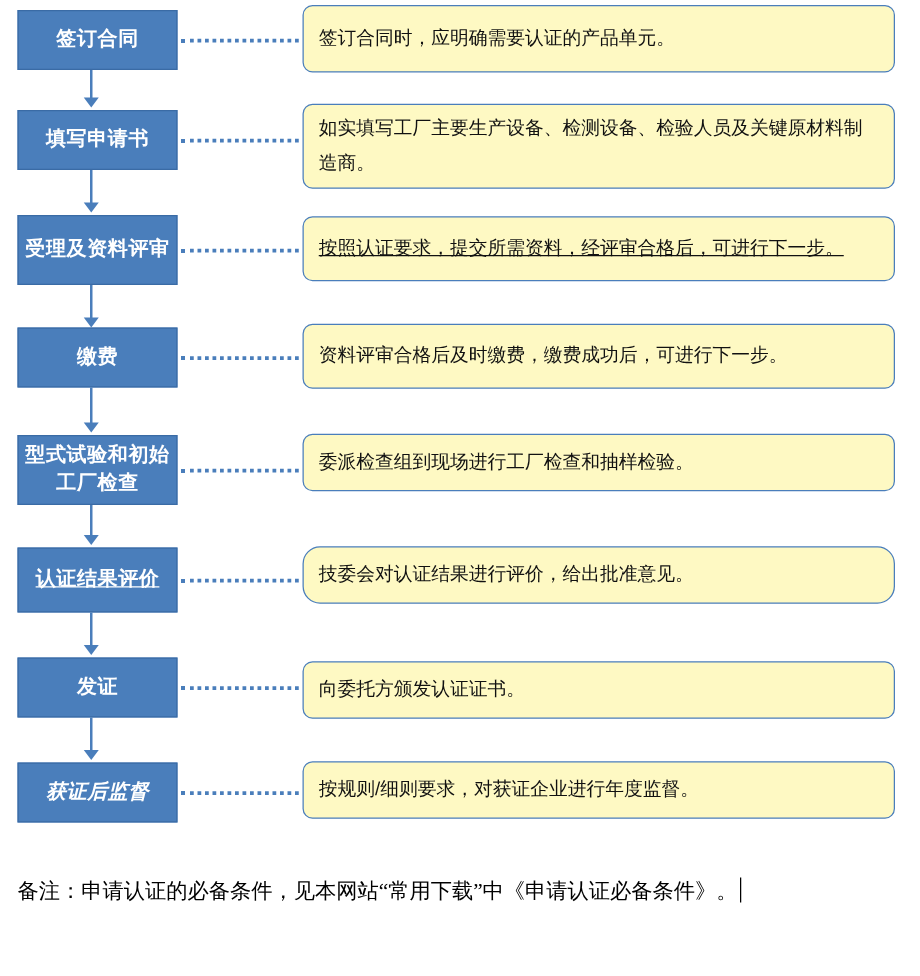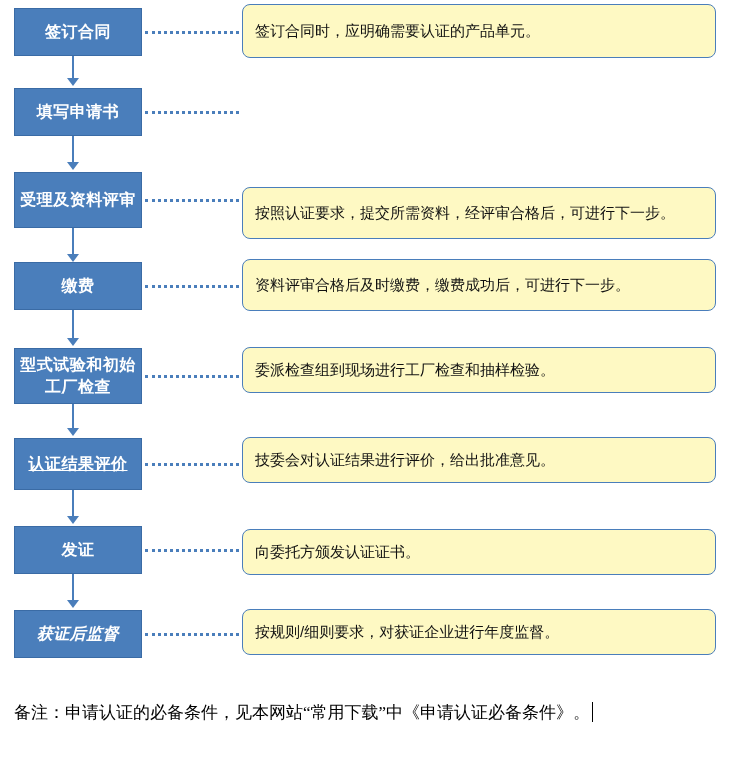--- a/index.html
+++ b/index.html
@@ -106,28 +106,31 @@
   <div class="note" style="top:4px; width:474px; height:54px;">
     <span>签订合同时，应明确需要认证的产品单元。</span>
   </div>
   <div class="arrow" style="top:56px; height:24px;"></div>
   <div class="arrowhead" style="top:78px;"></div>
 
   <div class="step" style="top:88px; height:48px;">
     <span>填写申请书</span>
   </div>
   <div class="dots" style="left:145px; top:111px; width:94px;"></div>
+  <div class="note" style="top:83px; width:474px; height:68px;">
+    <span>如实填写工厂主要生产设备、检测设备、检验人员及关键原材料制造商。</span>
+  </div>
   <div class="arrow" style="top:136px; height:28px;"></div>
   <div class="arrowhead" style="top:162px;"></div>
 
   <div class="step" style="top:172px; height:56px;">
     <span>受理及资料评审</span>
   </div>
   <div class="dots" style="left:145px; top:199px; width:94px;"></div>
-  <div class="note" style="top:187px; width:474px; height:52px;">
+  <div class="note" style="top:173px; width:474px; height:52px;text-decoration:underline;">
     <span>按照认证要求，提交所需资料，经评审合格后，可进行下一步。</span>
   </div>
   <div class="arrow" style="top:228px; height:28px;"></div>
   <div class="arrowhead" style="top:254px;"></div>
 
   <div class="step" style="top:262px; height:48px;">
     <span>缴费</span>
   </div>
   <div class="dots" style="left:145px; top:285px; width:94px;"></div>
   <div class="note" style="top:259px; width:474px; height:52px;">
@@ -143,21 +146,21 @@
   <div class="note" style="top:347px; width:474px; height:46px;">
     <span>委派检查组到现场进行工厂检查和抽样检验。</span>
   </div>
   <div class="arrow" style="top:404px; height:26px;"></div>
   <div class="arrowhead" style="top:428px;"></div>
 
   <div class="step" style="top:438px; height:52px;text-decoration:underline;">
     <span>认证结果评价</span>
   </div>
   <div class="dots" style="left:145px; top:463px; width:94px;"></div>
-  <div class="note" style="top:437px; width:474px; height:46px;">
+  <div class="note" style="top:437px; width:474px; height:46px;border-radius:14px;">
     <span>技委会对认证结果进行评价，给出批准意见。</span>
   </div>
   <div class="arrow" style="top:490px; height:28px;"></div>
   <div class="arrowhead" style="top:516px;"></div>
 
   <div class="step" style="top:526px; height:48px;">
     <span>发证</span>
   </div>
   <div class="dots" style="left:145px; top:549px; width:94px;"></div>
   <div class="note" style="top:529px; width:474px; height:46px;">

